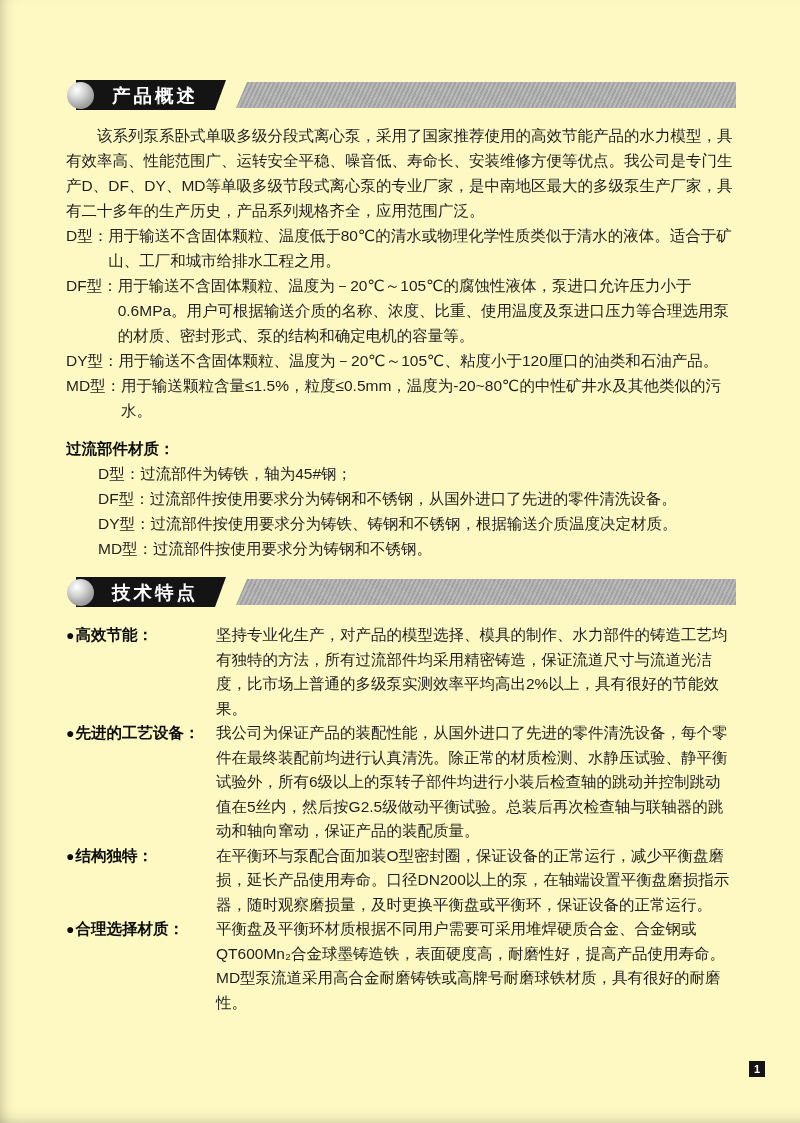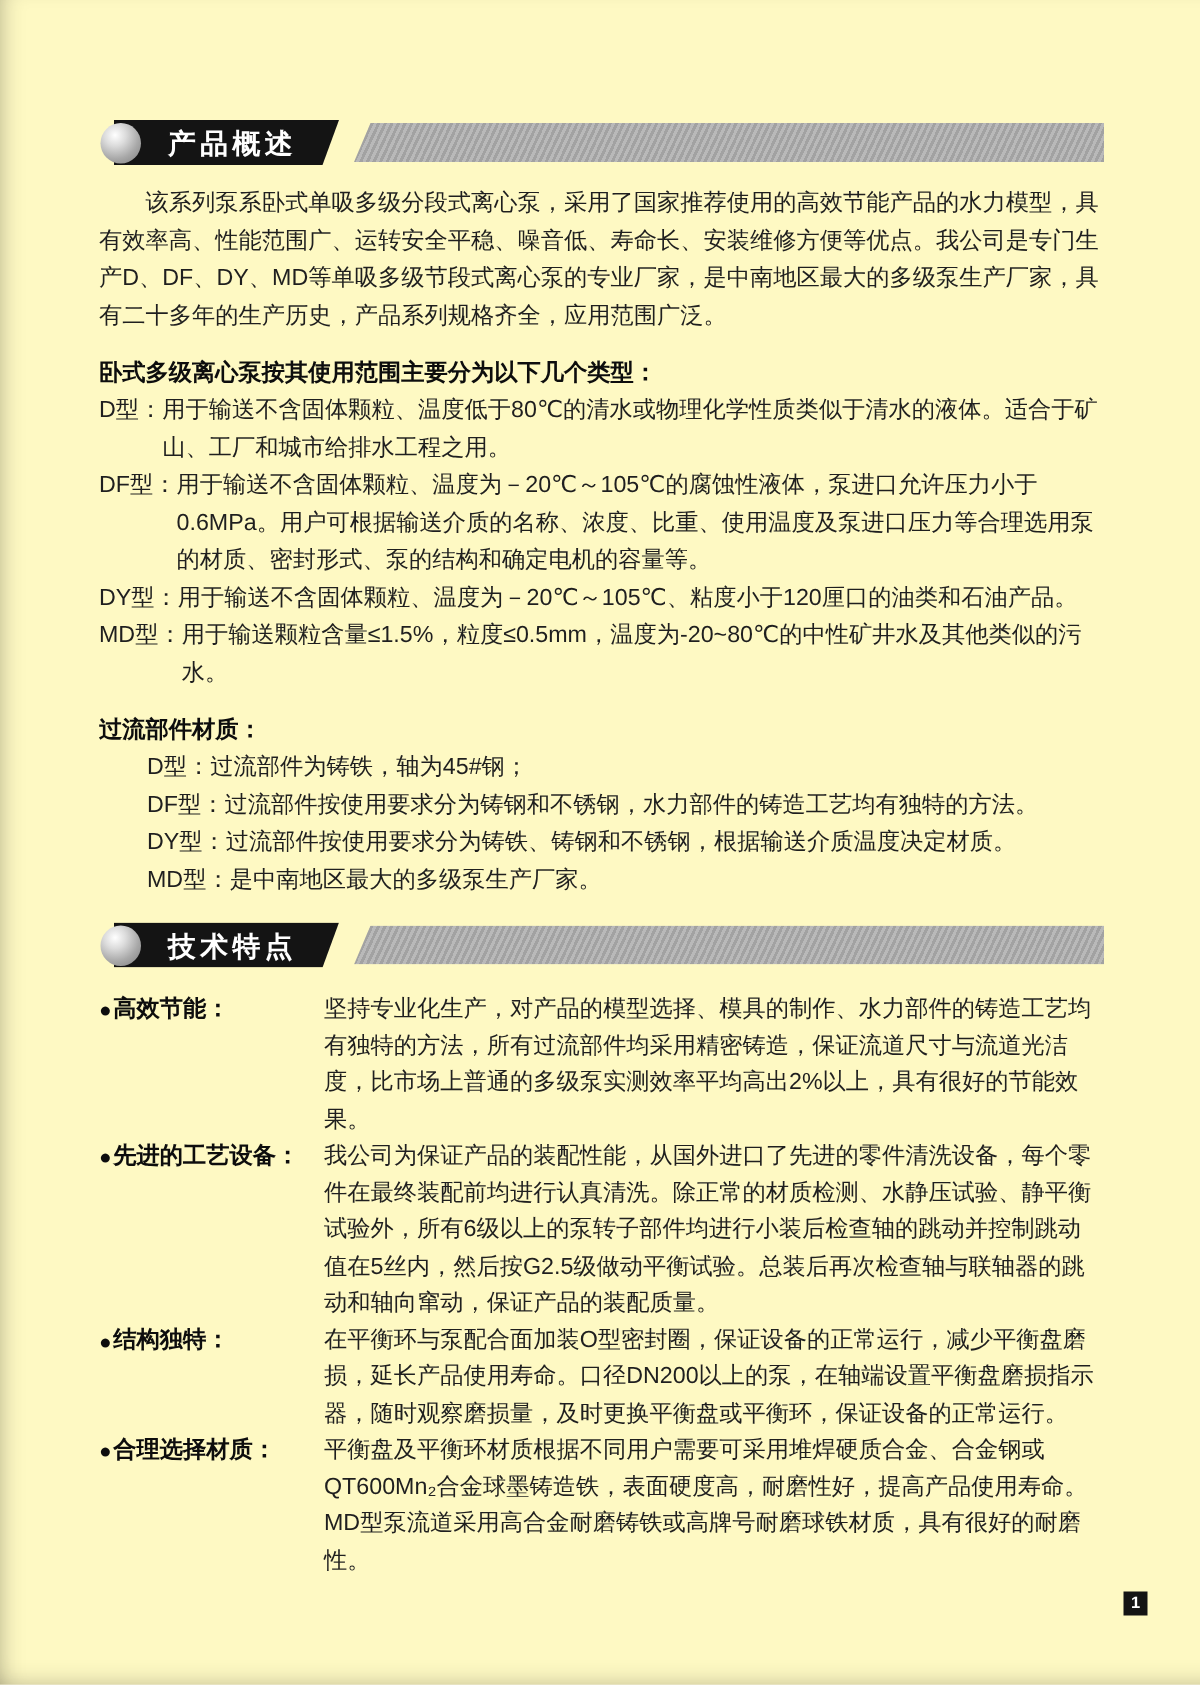--- a/index.html
+++ b/index.html
@@ -84,21 +84,20 @@
         <span class="banner-title">产品概述</span>
       </div>
       <div class="banner-band"></div>
       <div class="banner-sphere"></div>
     </div>
 
     <div class="block-gap"></div>
 
     <p class="para">该系列泵系卧式单吸多级分段式离心泵，采用了国家推荐使用的高效节能产品的水力模型，具有效率高、性能范围广、运转安全平稳、噪音低、寿命长、安装维修方便等优点。我公司是专门生产D、DF、DY、MD等单吸多级节段式离心泵的专业厂家，是中南地区最大的多级泵生产厂家，具有二十多年的生产历史，产品系列规格齐全，应用范围广泛。</p>
 
-    <p class="sub-heading">卧式多级离心泵按其使用范围主要分为以下几个类型：</p>
 
     <div class="types">
       <div class="hang">
         <span class="lbl">D型：</span>
         <span class="txt">用于输送不含固体颗粒、温度低于80℃的清水或物理化学性质类似于清水的液体。适合于矿山、工厂和城市给排水工程之用。</span>
       </div>
       <div class="hang">
         <span class="lbl">DF型：</span>
         <span class="txt">用于输送不含固体颗粒、温度为－20℃～105℃的腐蚀性液体，泵进口允许压力小于0.6MPa。用户可根据输送介质的名称、浓度、比重、使用温度及泵进口压力等合理选用泵的材质、密封形式、泵的结构和确定电机的容量等。</span>
       </div>
@@ -114,29 +113,29 @@
 
     <p class="sub-heading">过流部件材质：</p>
 
     <div class="materials">
       <div class="hang">
         <span class="lbl">D型：</span>
         <span class="txt">过流部件为铸铁，轴为45#钢；</span>
       </div>
       <div class="hang">
         <span class="lbl">DF型：</span>
-        <span class="txt">过流部件按使用要求分为铸钢和不锈钢，水力部件的铸造工艺均有独特的方法。</span>
+        <span class="txt">过流部件按使用要求分为铸钢和不锈钢，从国外进口了先进的零件清洗设备。</span>
       </div>
       <div class="hang">
         <span class="lbl">DY型：</span>
         <span class="txt">过流部件按使用要求分为铸铁、铸钢和不锈钢，根据输送介质温度决定材质。</span>
       </div>
       <div class="hang">
         <span class="lbl">MD型：</span>
-        <span class="txt">是中南地区最大的多级泵生产厂家。</span>
+        <span class="txt">过流部件按使用要求分为铸钢和不锈钢。</span>
       </div>
     </div>
 
     <div class="banner" style="margin-top:16px;">
       <div class="banner-black">
         <span class="banner-title">技术特点</span>
       </div>
       <div class="banner-band"></div>
       <div class="banner-sphere"></div>
     </div>

